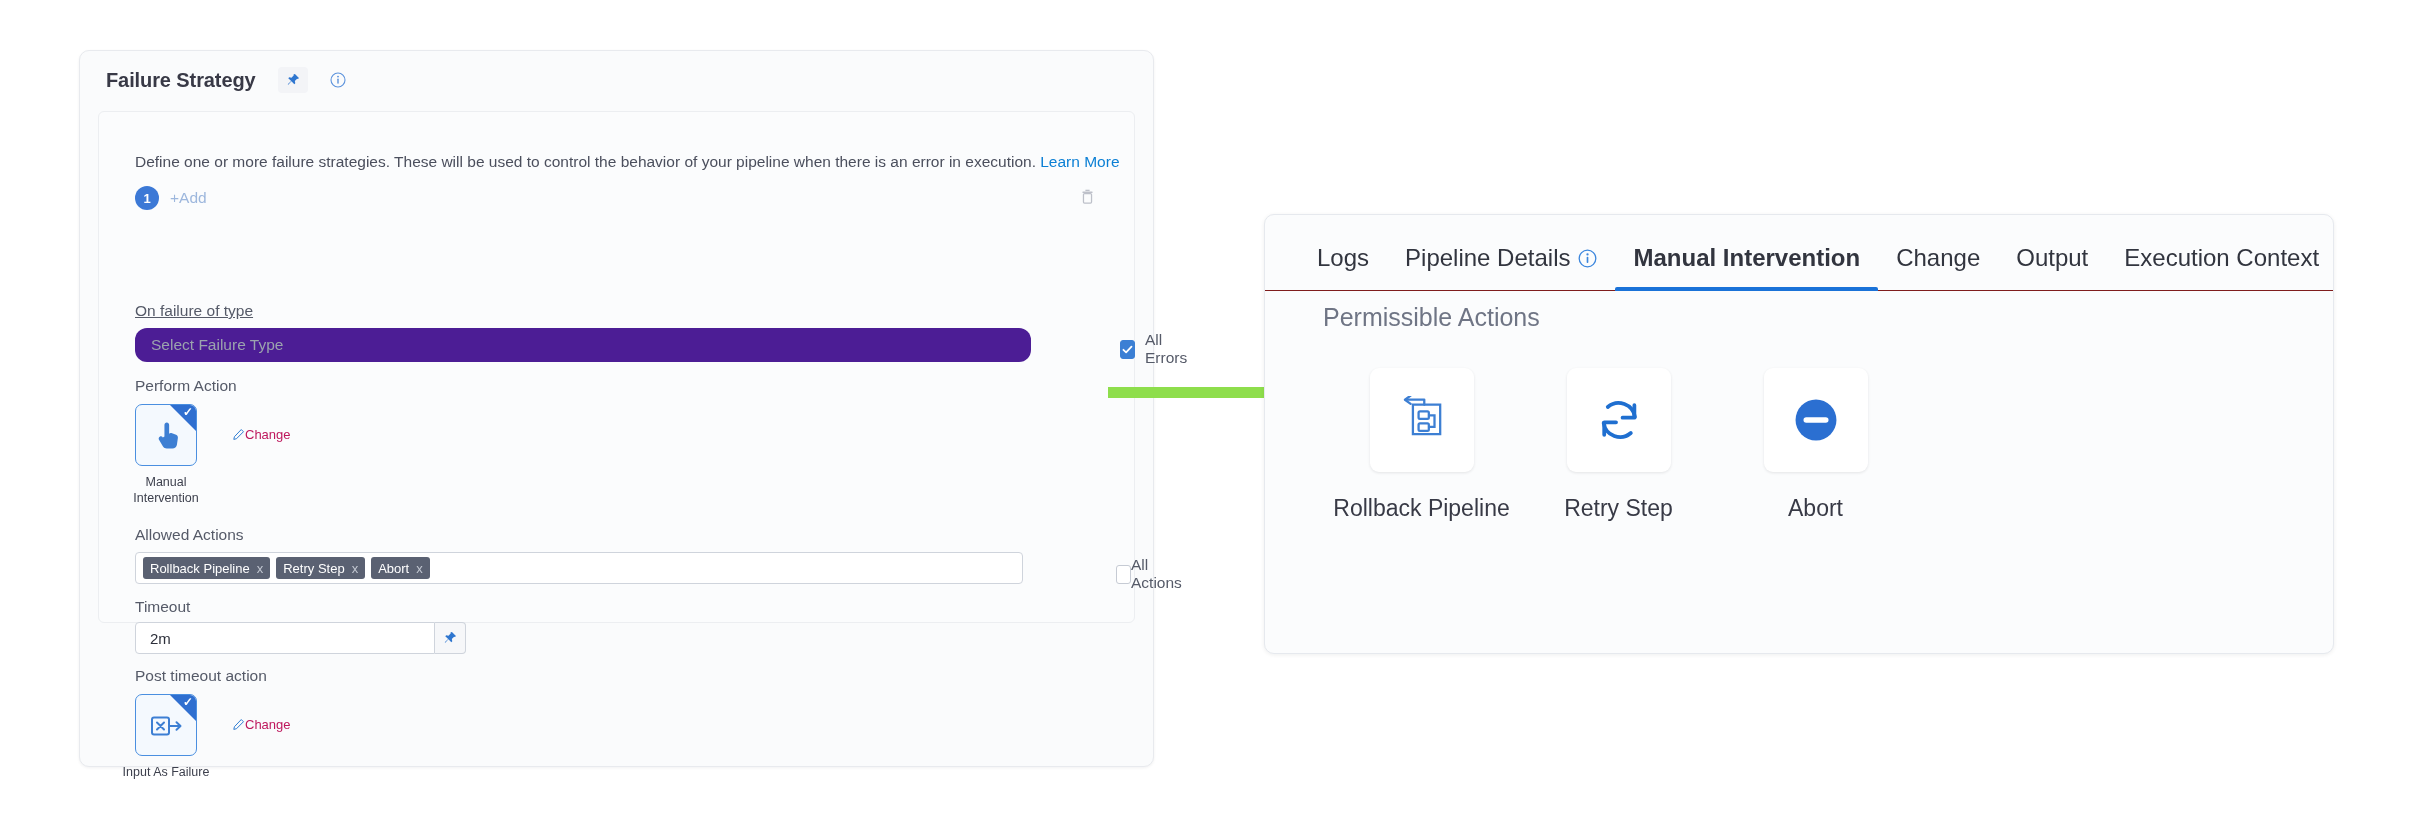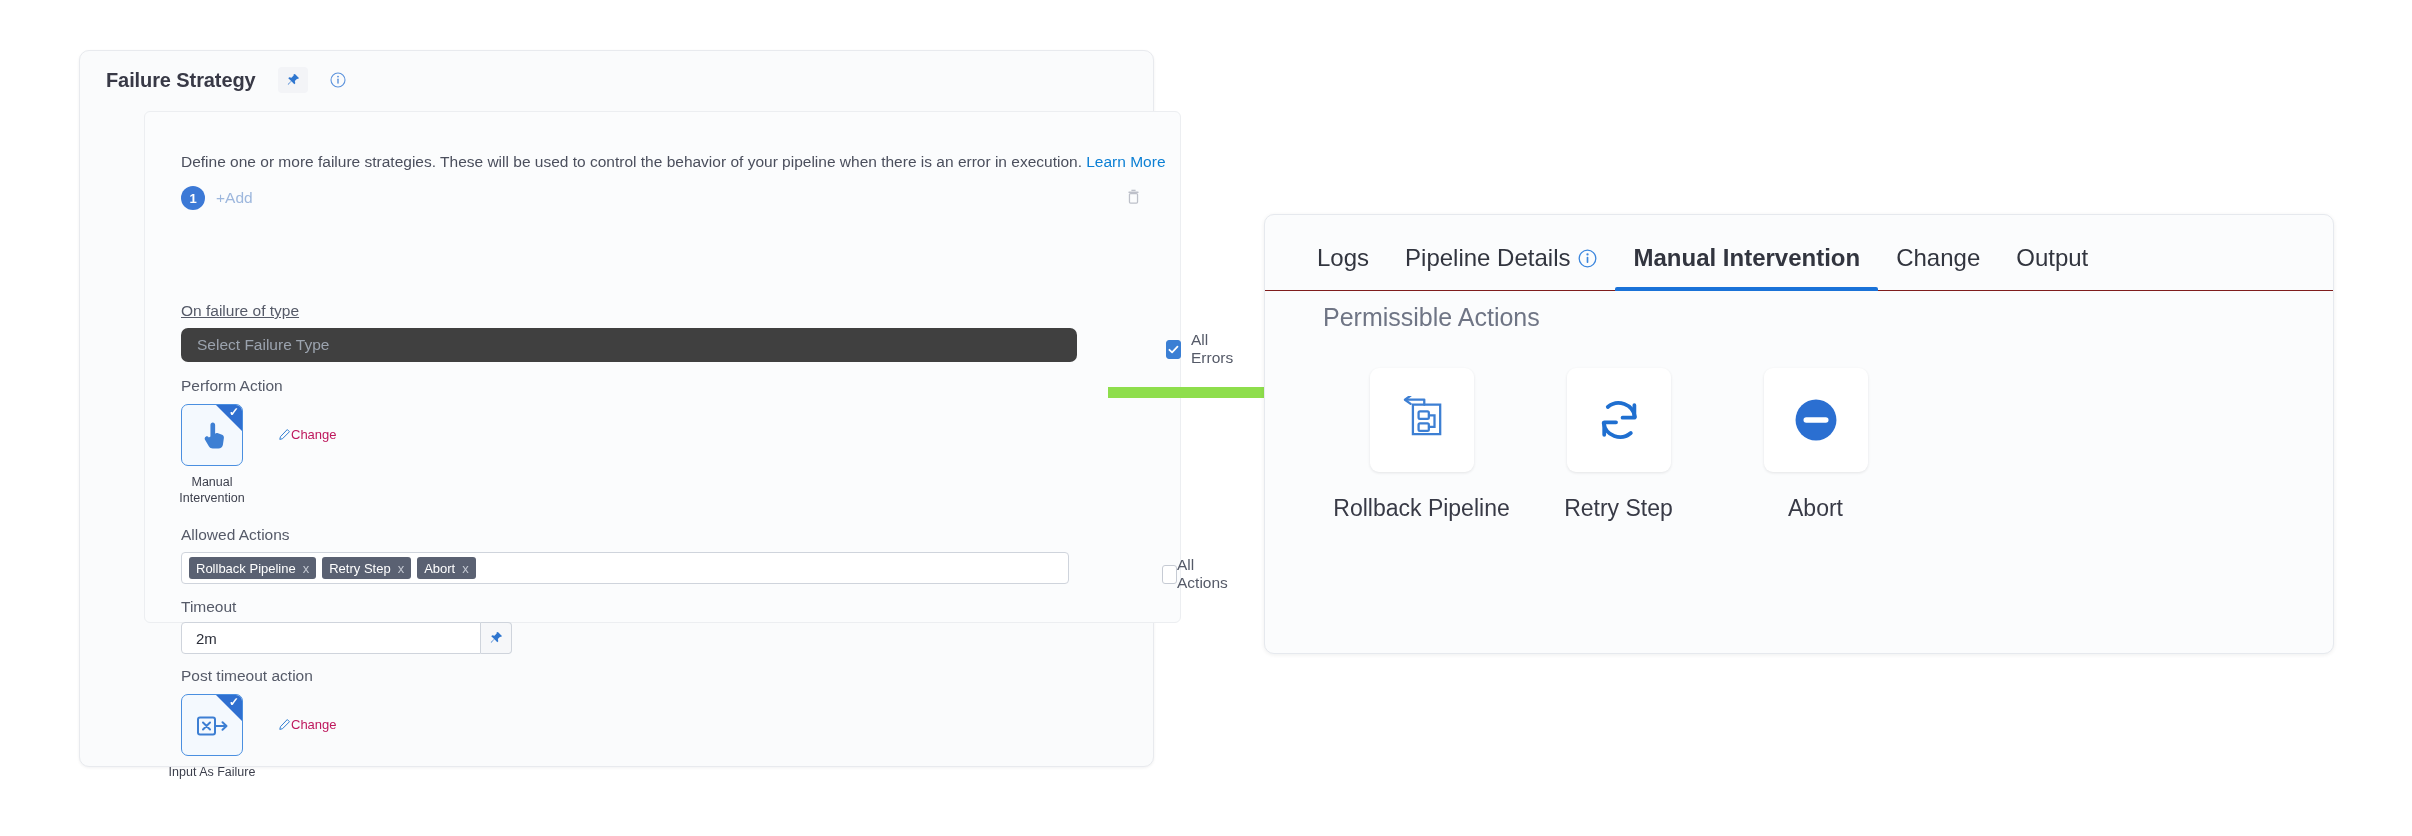--- a/index.html
+++ b/index.html
@@ -39,21 +39,20 @@
   }
   .info-icon-sm { display:flex; align-items:center; }
 
   .inner-card {
     position: absolute;
     left: 18px; top: 60px;
     width: 1037px; height: 512px;
     background: #fbfcfd;
     border: 1px solid #eceef1;
     border-radius: 6px;
-    margin-left: 46px;
   }
   .desc {
     position: absolute; left: 36px; top: 40px;
     font-size: 15.5px; color: #4b4f5d; line-height: 1.3;
     white-space: nowrap;
   }
   .desc a { color: #0b7fd4; text-decoration: none; }
 
   .addrow {
     position: absolute; left: 36px; top: 74px;
@@ -75,22 +74,22 @@
 
   .field-label {
     font-size: 15.5px; color: #555a68;
   }
 
   
   .lbl-failuretype { position: absolute; left: 36px; top: 190px; text-decoration: underline; }
   .select-disabled {
     position: absolute; left: 36px; top: 216px;
     width: 896px; height: 34px;
-    background: #404040;
-    border-radius: 7px;
+    background: #4c1d95;
+    border-radius: 12px;
     display: flex; align-items: center;
     padding-left: 16px;
     font-size: 15.5px; color: #9ba3ae;
   }
   .cb-row-errors {
     position: absolute; left: 1021px; top: 219px;
     display: flex; align-items: center; gap: 10px;
   }
   .cb-checked {
     width: 19px; height: 19px; border-radius: 3px;
@@ -408,20 +407,23 @@
       </div>
       <div class="tab active">
         <span>Manual Intervention</span>
       </div>
       <div class="tab">
         <span>Change</span>
       </div>
       <div class="tab">
         <span>Output</span>
       </div>
+      <div class="tab">
+        <span>Execution Context</span>
+      </div>
     </div>
 
     <div class="perm-title">Permissible Actions</div>
 
     <div class="act-grid">
 
       <div class="act-col">
         <div class="act-card">
           <svg width="50" height="48" viewBox="0 0 44 42">
             <path d="M14 7.5h24v26H14z" fill="none" stroke="#3d7fd3" stroke-width="2"></path>

